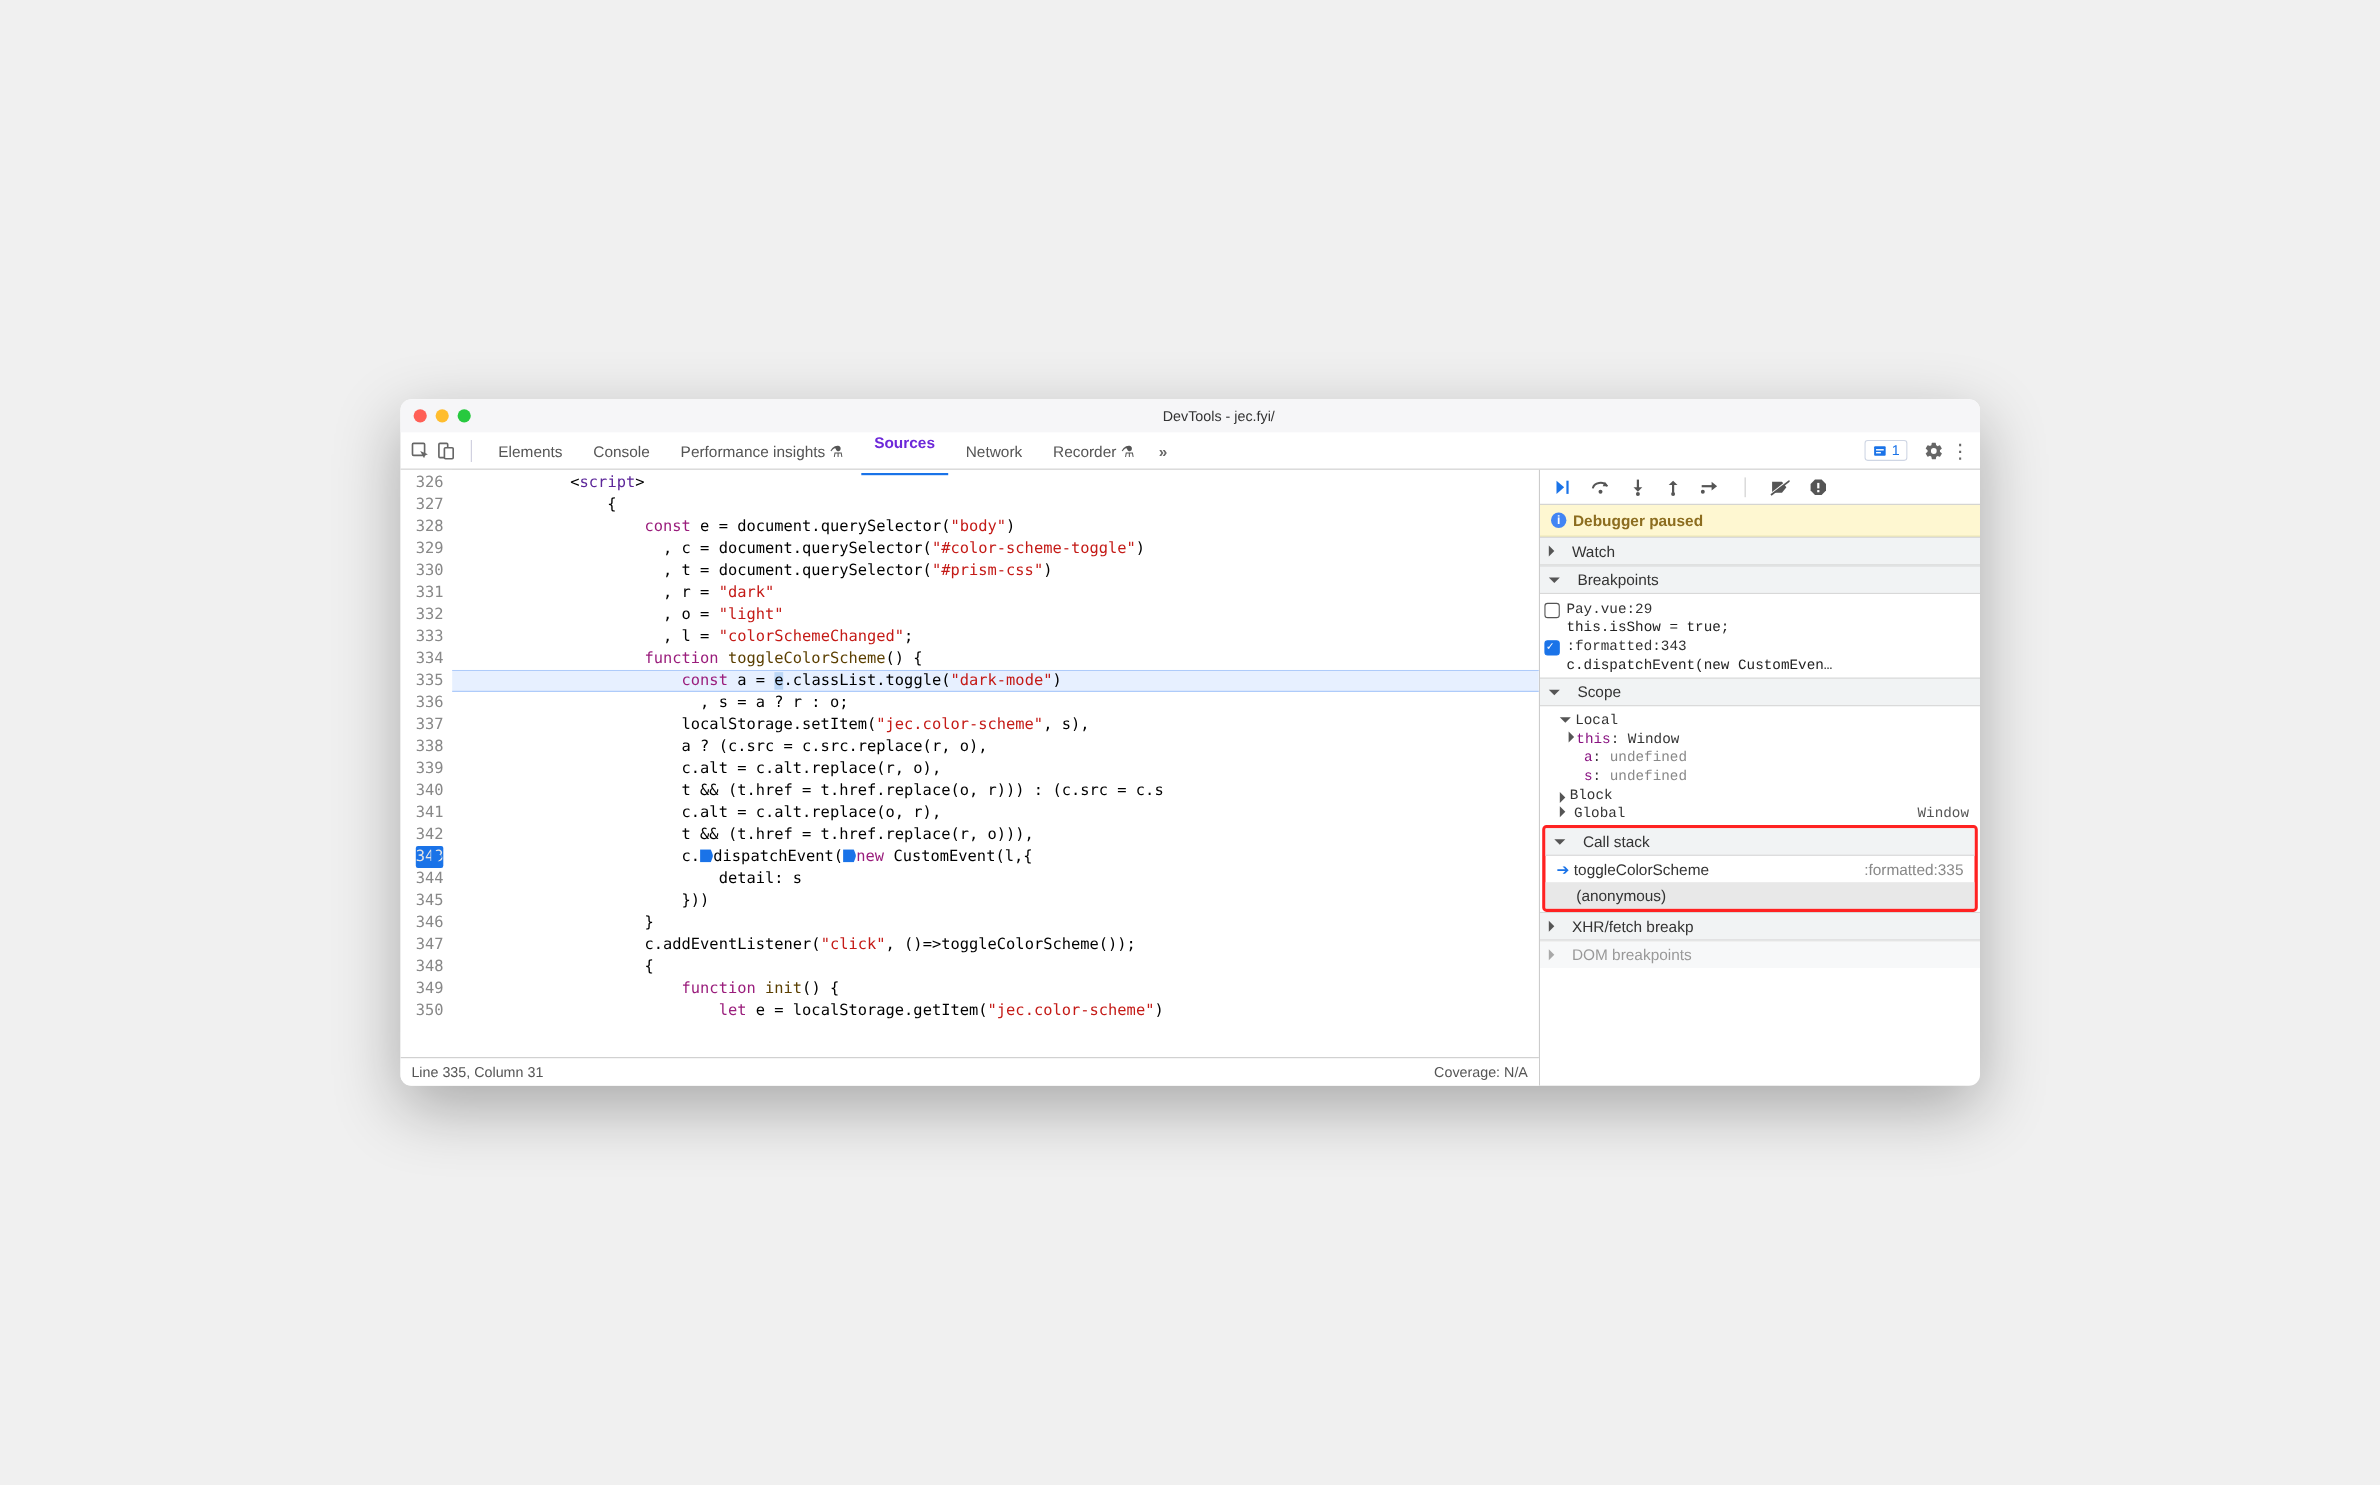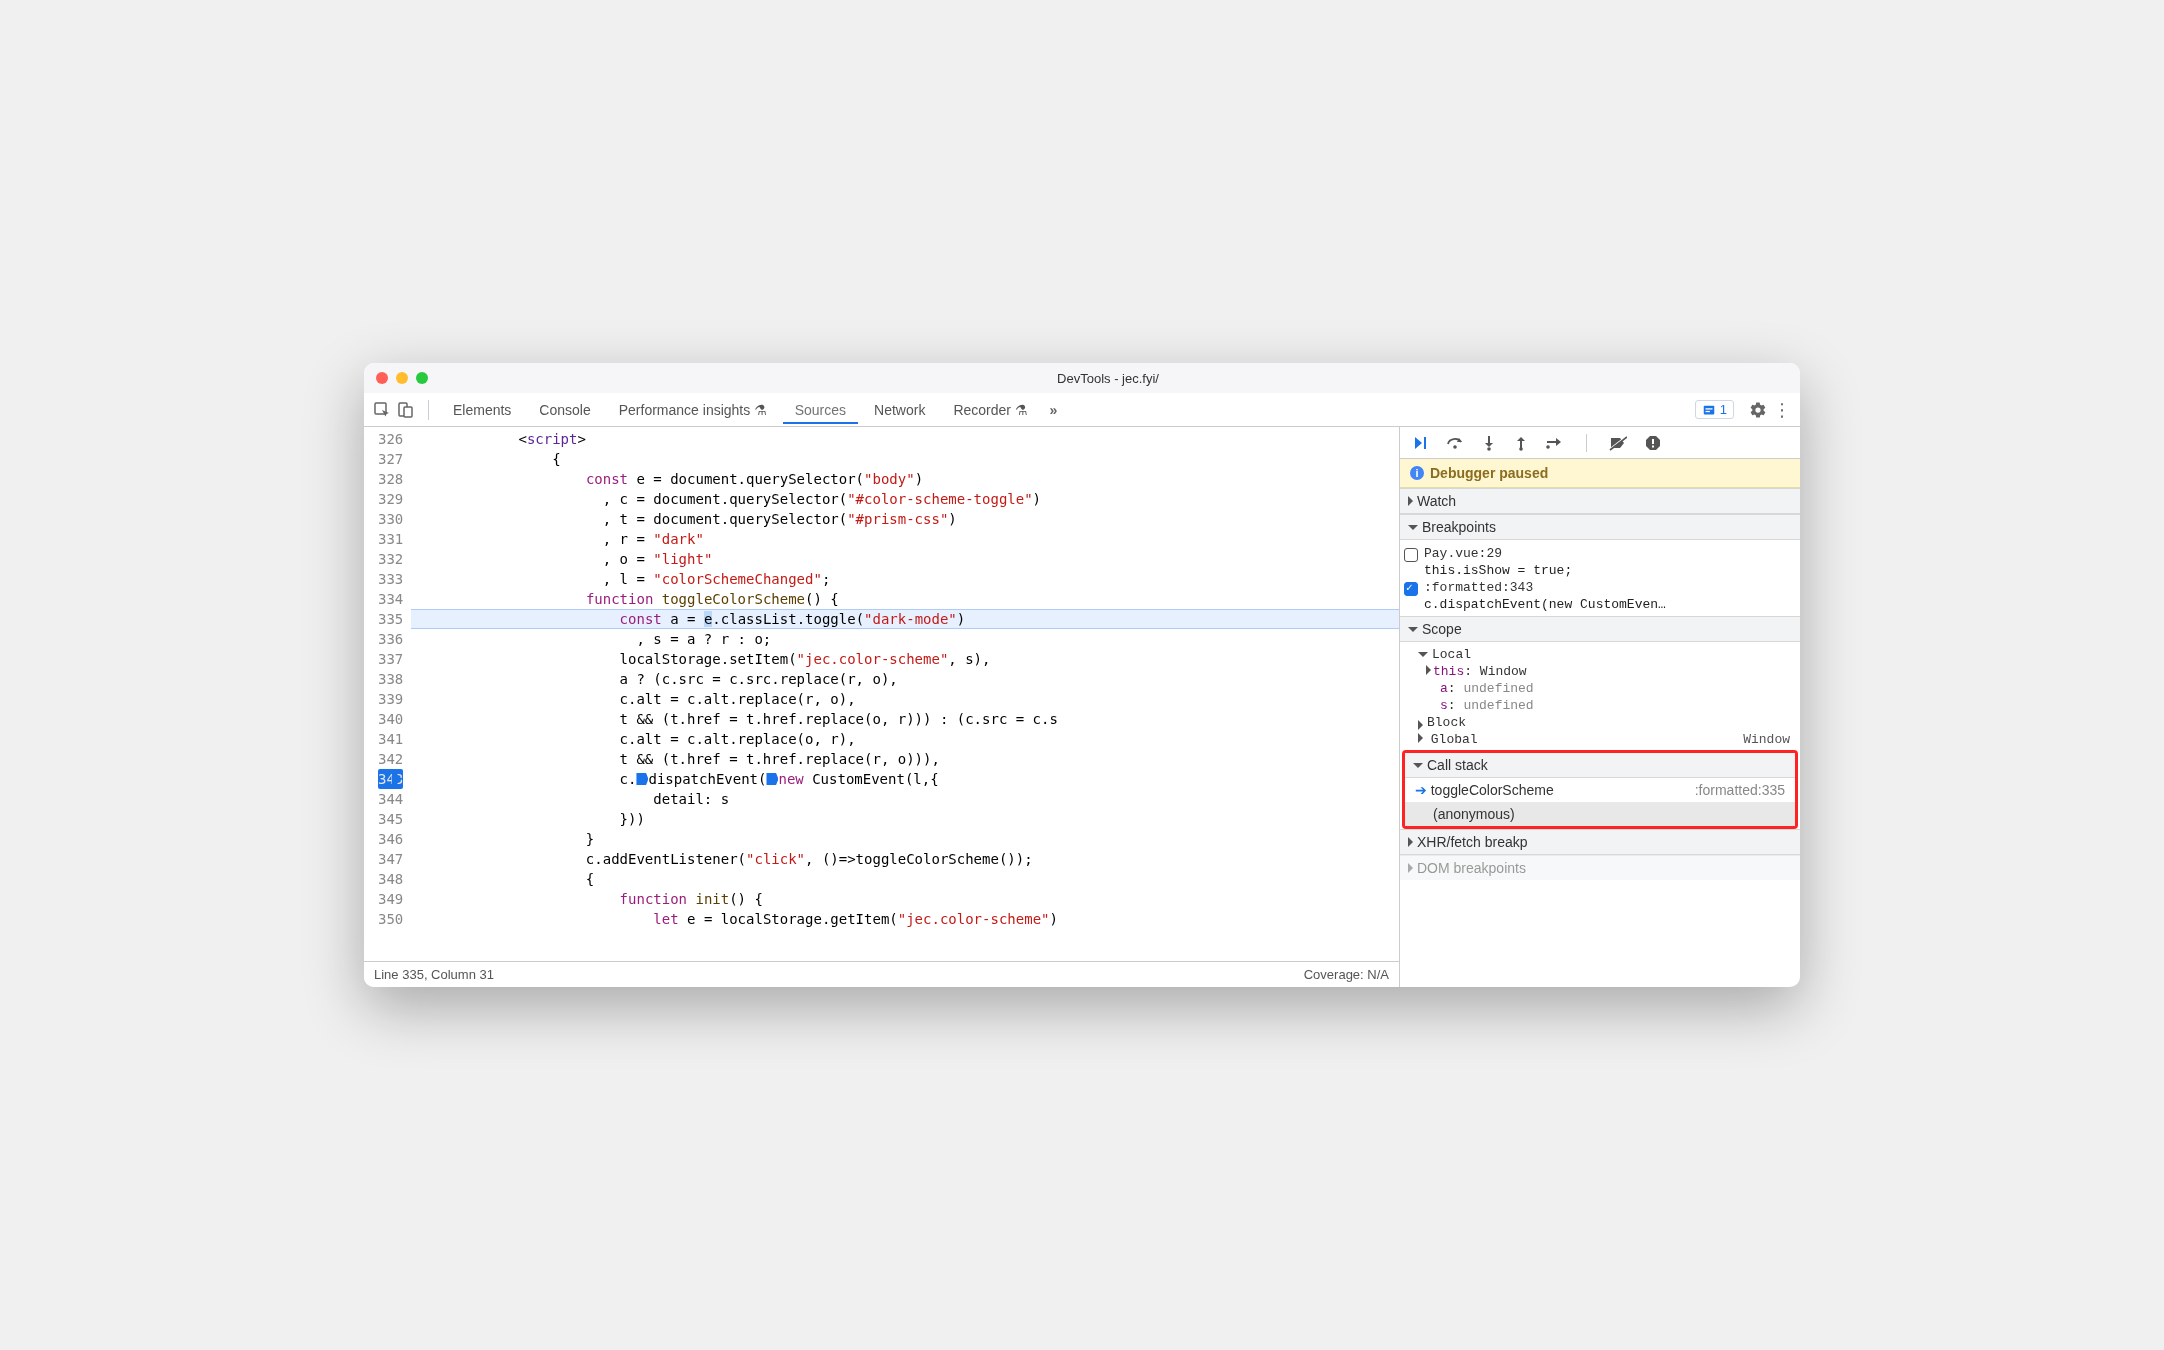--- a/index.html
+++ b/index.html
@@ -9,21 +9,21 @@
 .traffic { display: flex; gap: 8px; }
 .tl { width: 12px; height: 12px; border-radius: 50%; }
 .tl.red { background: #ff5f56; }
 .tl.yellow { background: #ffbd2e; }
 .tl.green { background: #27c93f; }
 .title { flex: 1; text-align: center; font-weight: 500; }
 .tabbar { height: 34px; display: flex; align-items: center; border-bottom: 1px solid #ccc; padding: 0 8px; font-size: 14px; color: #555; gap: 4px; }
 .tabbar .ico { width: 20px; height: 20px; display: flex; align-items: center; justify-content: center; color: #666; }
 .tabbar .sep { width: 1px; height: 20px; background: #ccd; margin: 0 8px; }
 .tab { padding: 6px 12px; cursor: pointer; white-space: nowrap; }
-.tab.active { color: #737373; border-bottom: 2px solid #1a73e8; padding-bottom: 4px; }
+.tab.active { color: #6d28d9; border-bottom: 2px solid #1a73e8; padding-bottom: 20px; font-weight: bold; }
 .spacer { flex: 1; }
 .issues { display: flex; align-items: center; gap: 4px; border: 1px solid #cfd6e4; border-radius: 3px; padding: 1px 6px; color: #1a73e8; font-size: 13px; }
 .main { display: flex; height: 560px; }
 .leftcol { flex: 1; display: flex; flex-direction: column; border-right: 1px solid #ccc; min-width: 0; }
 .filebar { height: 32px; display: flex; align-items: center; border-bottom: 1px solid #ccc; padding: 0 6px; font-size: 14px; gap: 10px; }
 .filetab { padding: 4px 6px; color: #555; display: flex; align-items: center; gap: 6px; }
 .filetab.sel { color: #1a73e8; border-bottom: 2px solid #1a73e8; }
 .filetab .close { color: #888; font-size: 14px; cursor: pointer; }
 .filebar .ico { width: 20px; color: #555; }
 .editor { flex: 1; overflow: hidden; font-family: Menlo, Consolas, monospace; font-size: 14px; line-height: 20px; display: flex; }
@@ -40,21 +40,21 @@
 .p { color: #5c2699; }
 .marker { display:inline-block; width:12px; height:12px; background:#1a73e8; clip-path: polygon(0 0, 80% 0, 100% 50%, 80% 100%, 0 100%); vertical-align: -1px; }
 .highlight-e { background: #bcd7f7; }
 .statusbar { height: 26px; border-top: 1px solid #ccc; display: flex; align-items: center; padding: 0 10px; font-size: 13px; color: #555; justify-content: space-between; background:#fff; }
 .rightcol { width: 400px; display: flex; flex-direction: column; font-size: 14px; color: #333; overflow: hidden; }
 .dbgtoolbar { height: 32px; display: flex; align-items: center; gap: 18px; padding: 0 12px; border-bottom: 1px solid #ccc; color: #666; }
 .dbgtoolbar .divv { width:1px; height: 18px; background:#ccc; margin:0 4px; }
 .dbgtoolbar svg { display:block; }
 .paused { background: #fef7d1; padding: 6px 10px; font-weight: 600; color: #8c6d1f; border-bottom: 1px solid #e5dfa4; display: flex; align-items: center; gap: 6px; }
 .paused .info { width: 14px; height: 14px; border-radius: 50%; background: #4285f4; color: #fff; font-size: 11px; display: flex; align-items: center; justify-content: center; font-weight: bold; }
-.panel-h { background: #f1f3f4; border-top: 1px solid #d8d8d8; border-bottom: 1px solid #d8d8d8; padding: 4px 8px; display: flex; align-items: center; gap: 4px; cursor: pointer; }
+.panel-h { background: #f1f3f4; border-top: 1px solid #d8d8d8; border-bottom: 1px solid #d8d8d8; padding: 4px 8px; display: flex; align-items: center; gap: 16px; cursor: pointer; }
 .tri { display: inline-block; width: 0; height: 0; border: 5px solid transparent; }
 .tri.right { border-left-color: #555; border-right: none; }
 .tri.down { border-top-color: #555; border-bottom: none; }
 .panel-body { padding: 4px 0 4px 0; font-family: Liberation Mono, monospace; font-size: 13px; }
 .bp-item { padding: 2px 10px 2px 24px; position: relative; }
 .bp-item .chk { position: absolute; left: 4px; top: 4px; width: 14px; height: 14px; border: 1.5px solid #555; border-radius: 3px; }
 .bp-item .chk.checked { background: #1a73e8; border-color: #1a73e8; }
 .bp-item .chk.checked::after { content: "✓"; color: #fff; font-size: 11px; position: absolute; top: -2px; left: 1px; }
 .bp-sub { color: #222; padding-left: 24px; white-space: nowrap; overflow: hidden; text-overflow: ellipsis; }
 .scope-row { padding: 1px 8px 1px 18px; display: flex; gap: 4px; }

